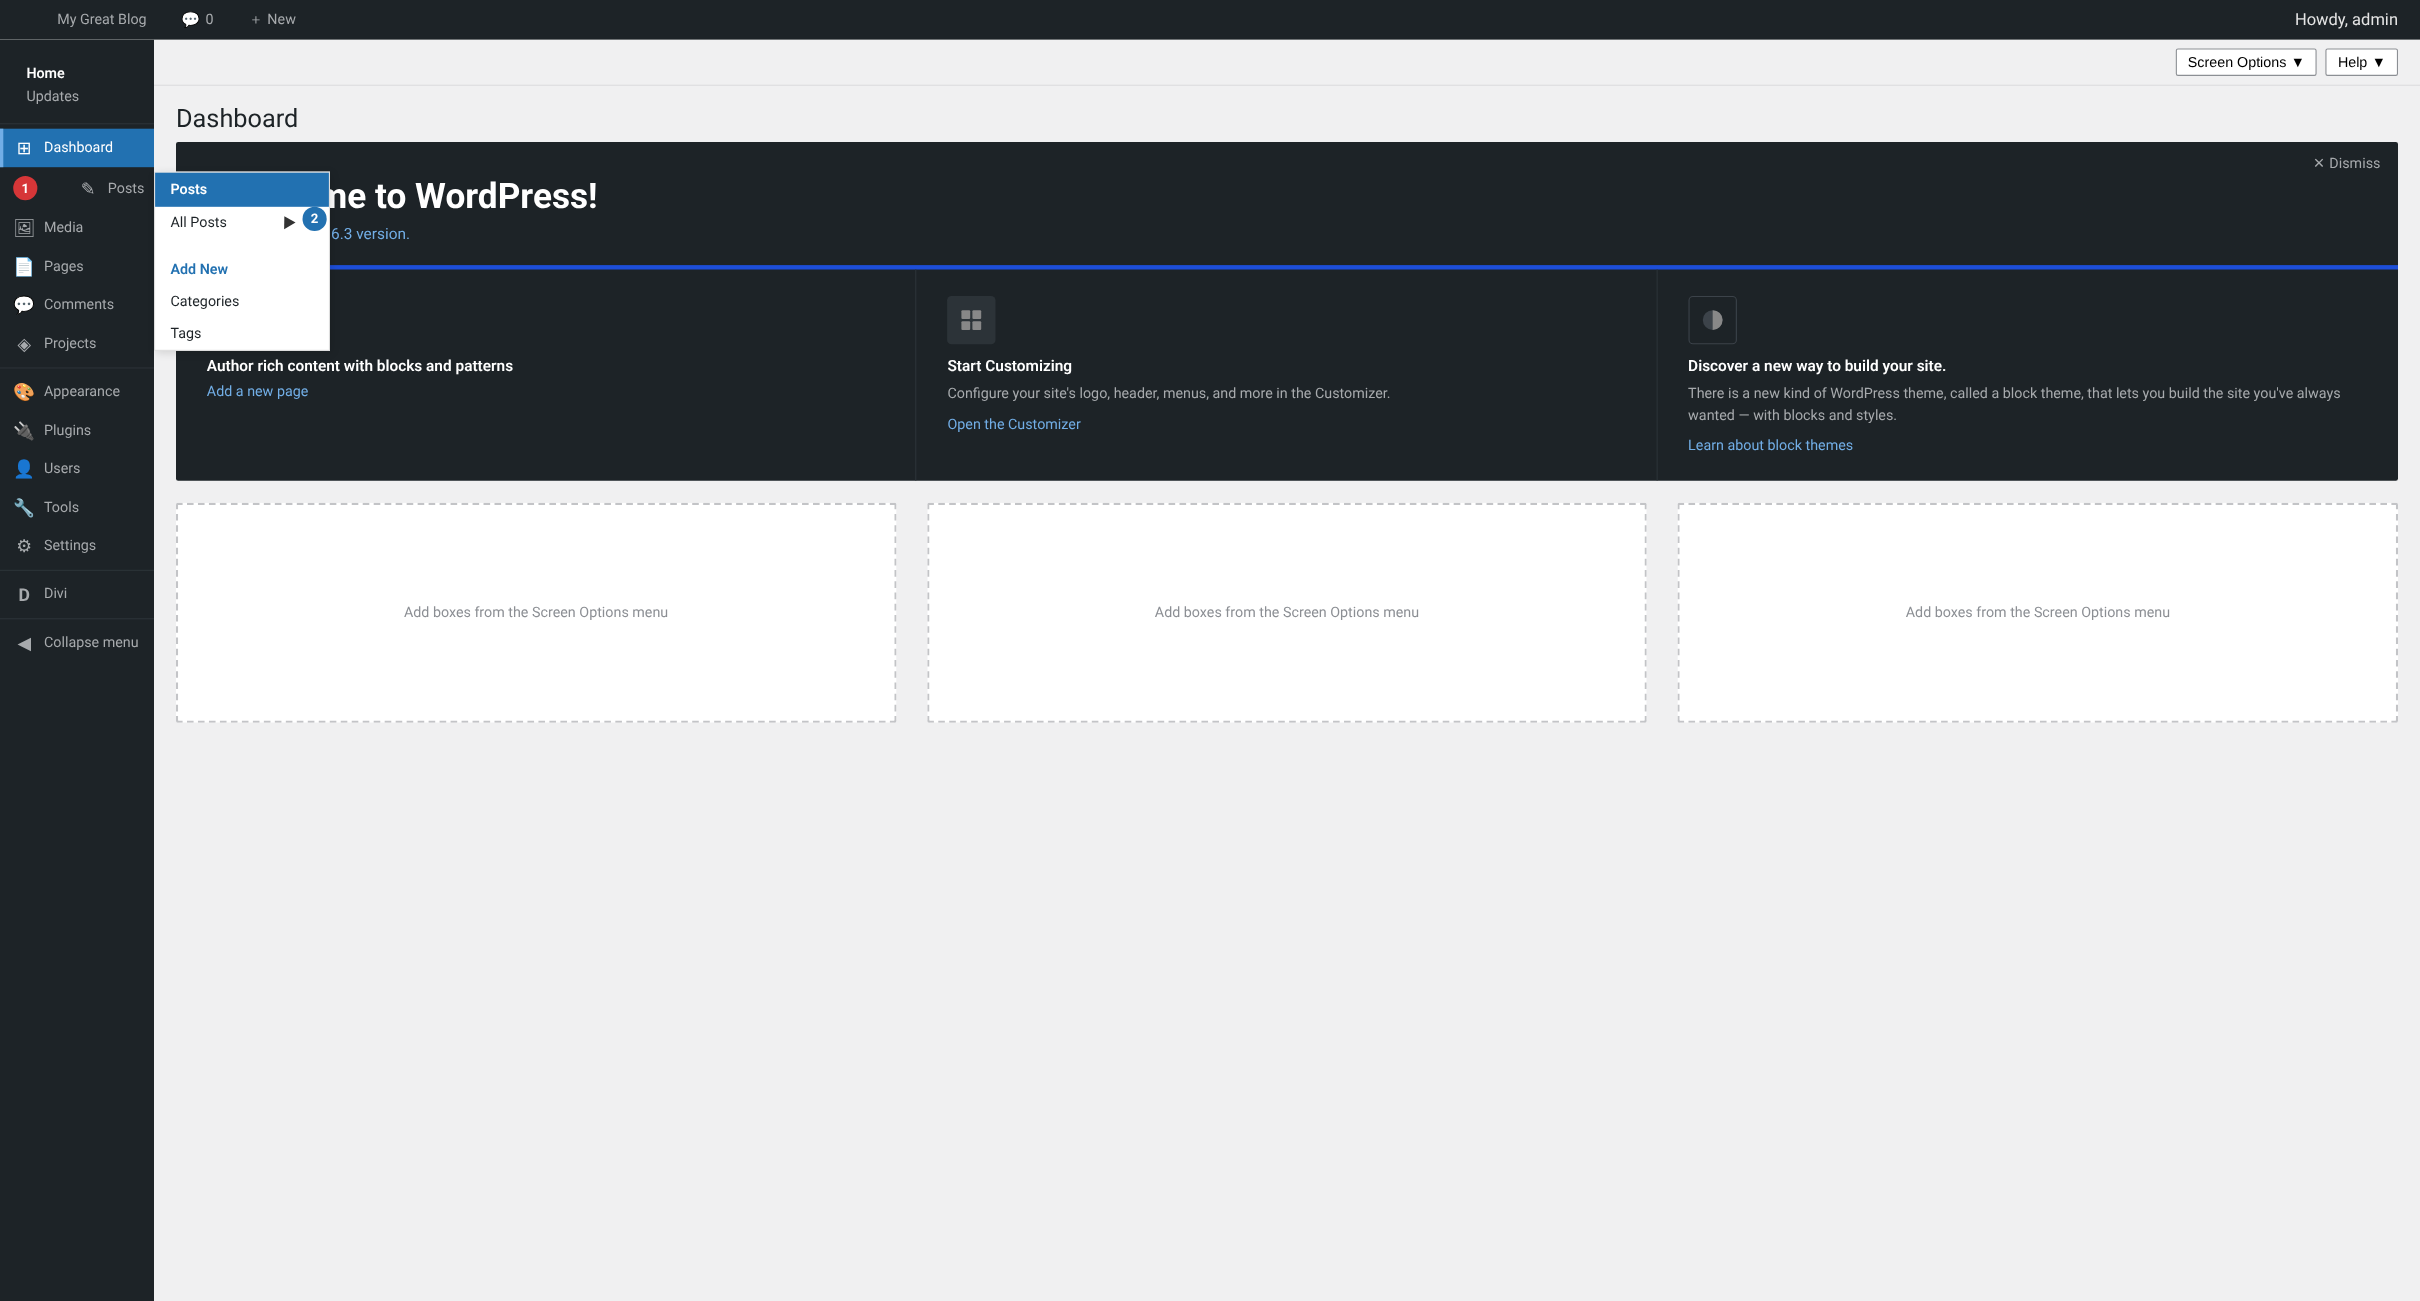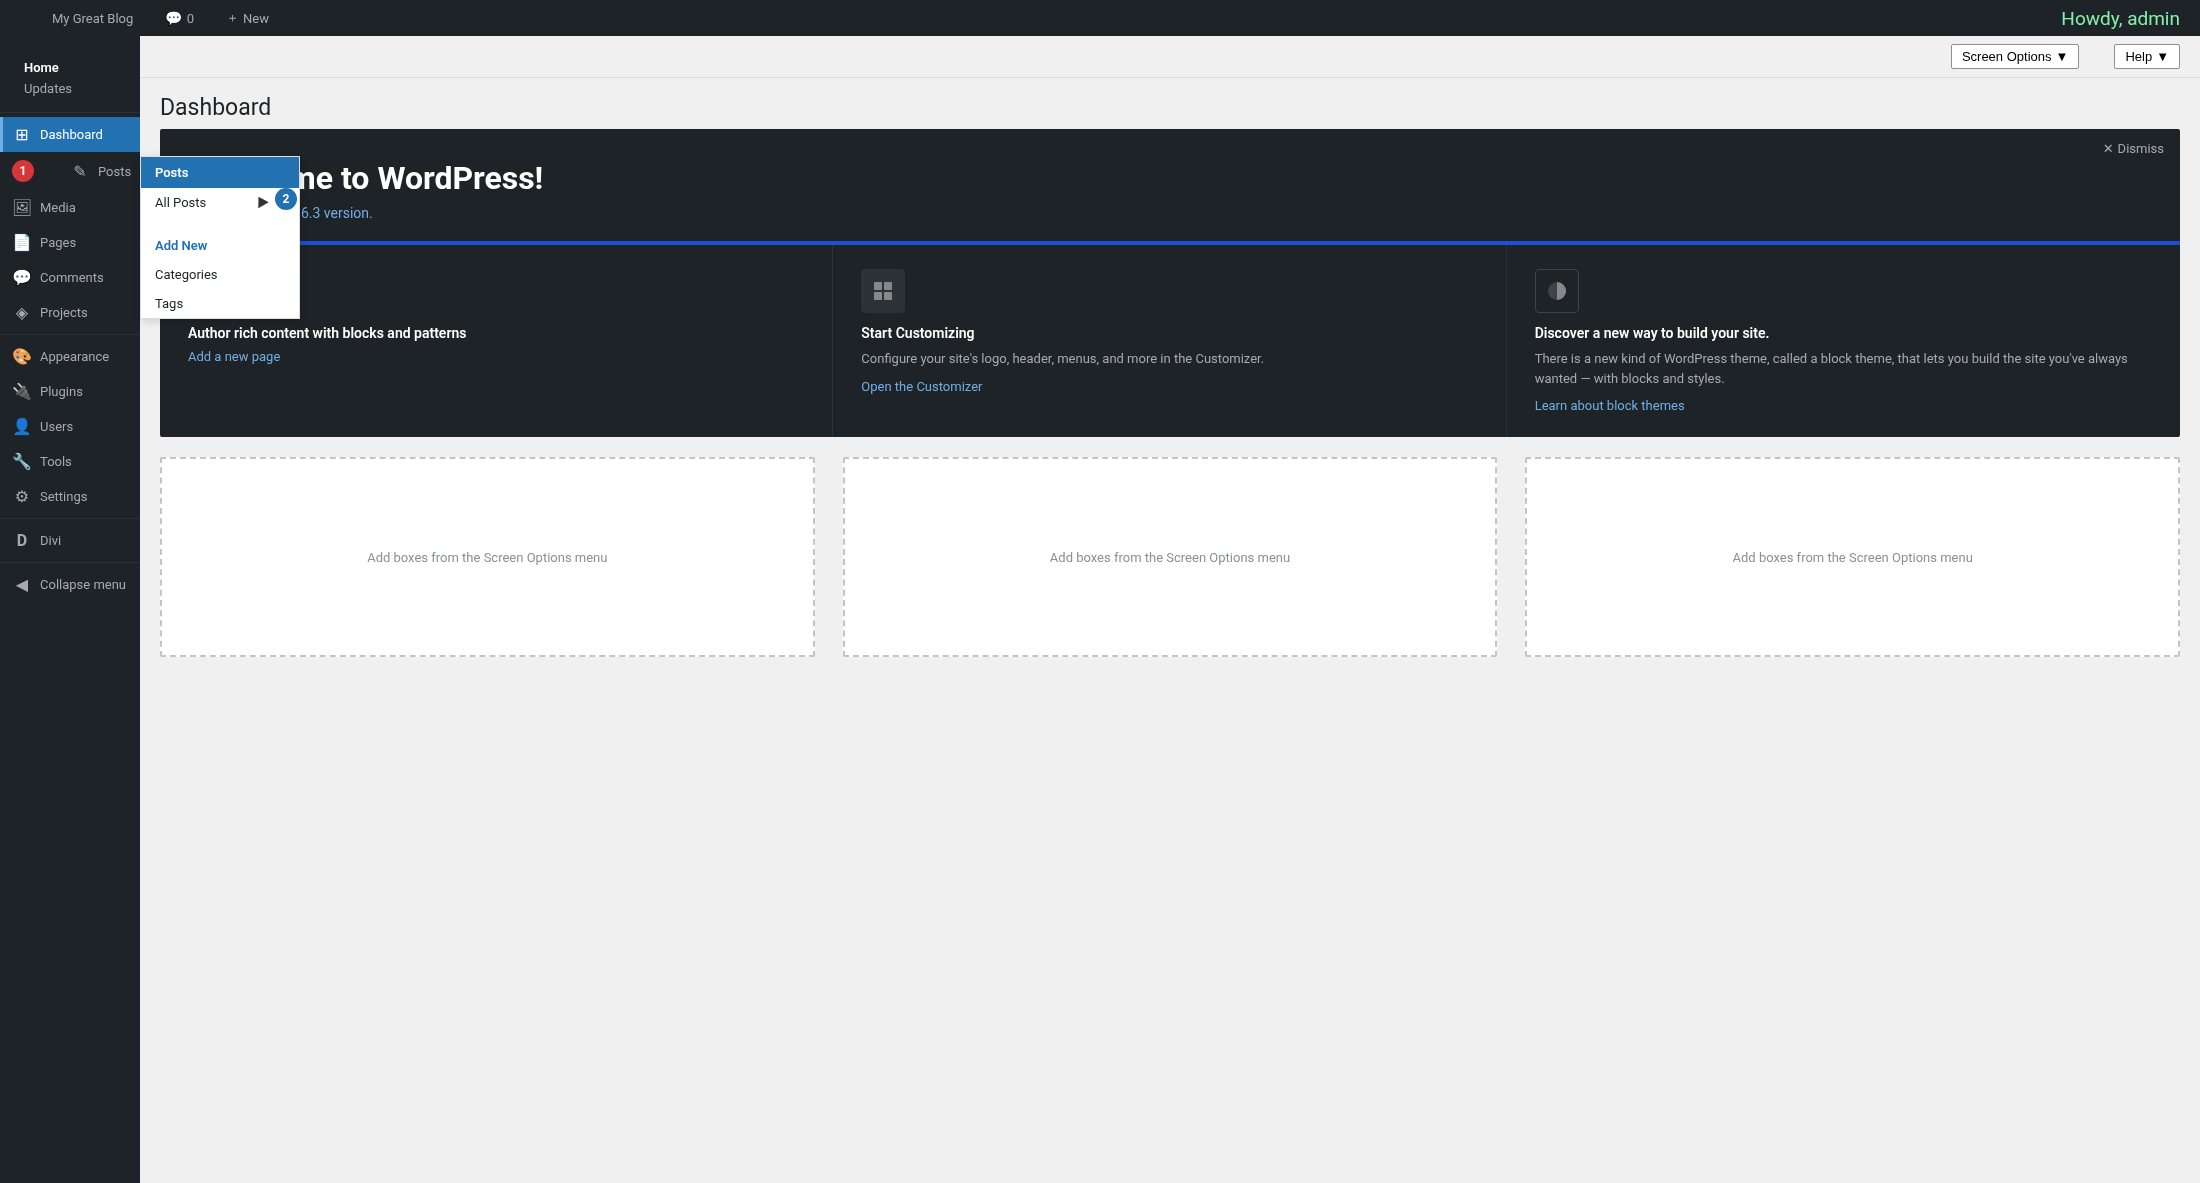--- a/index.html
+++ b/index.html
@@ -11,21 +11,21 @@
       color: #fff;
       height: 36px;
       display: flex;
       align-items: center;
       padding: 0 10px;
       gap: 12px;
       flex-shrink: 0;
       z-index: 100;
     }
     .adminbar-item { display: flex; align-items: center; padding: 0 10px; color: #a7aaad; font-size: 13px; cursor: pointer; height: 100%; gap: 4px; }
-    .adminbar-right { margin-left: auto; color: #86efac; font-size: 19px; padding: 0 10px; }
+    .adminbar-right { margin-left: auto; color: #e5e5e5; font-size: 15px; padding: 0 10px; }
 
     
     .wp-layout { display: flex; flex: 1; overflow: hidden; }
 
     
     #adminmenu {
       background: #1d2327;
       width: 140px;
       flex-shrink: 0;
       overflow-y: auto;
@@ -124,21 +124,20 @@
     .help-btn {
       background: #fff;
       border: 1px solid #8c8f94;
       border-radius: 2px;
       padding: 4px 10px;
       font-size: 13px;
       cursor: pointer;
       display: flex;
       align-items: center;
       gap: 4px;
-      margin-left: 27px;
     }
 
     
     .wp-page-title-bar {
       padding: 16px 20px 8px;
     }
     .wp-page-title {
       font-size: 23px;
       font-weight: 400;
       color: #1d2327;

